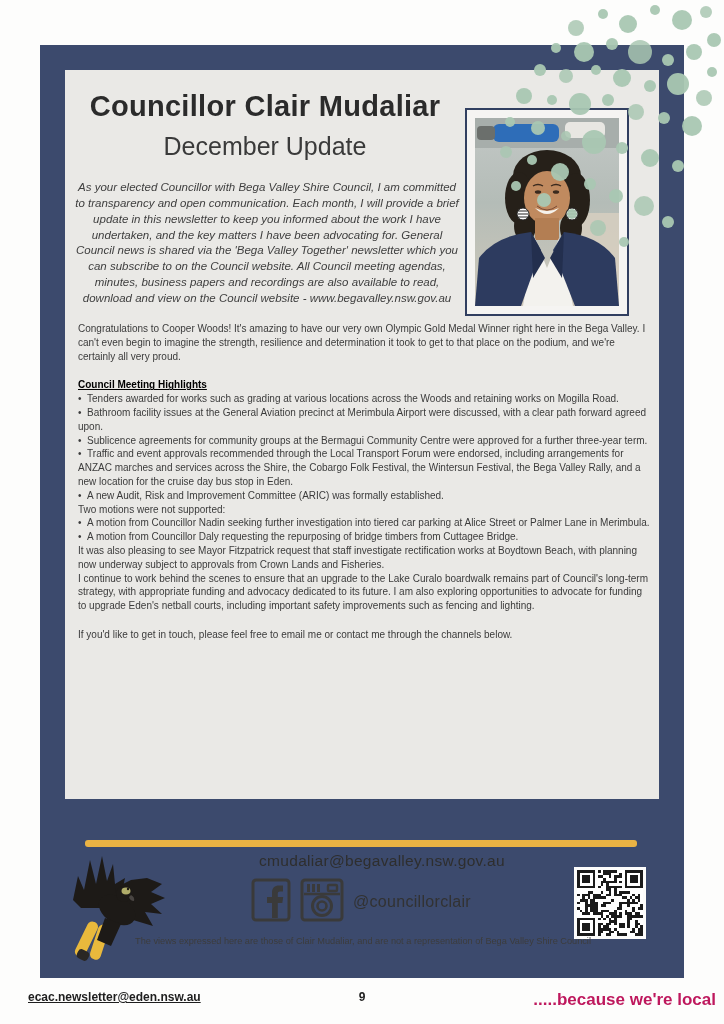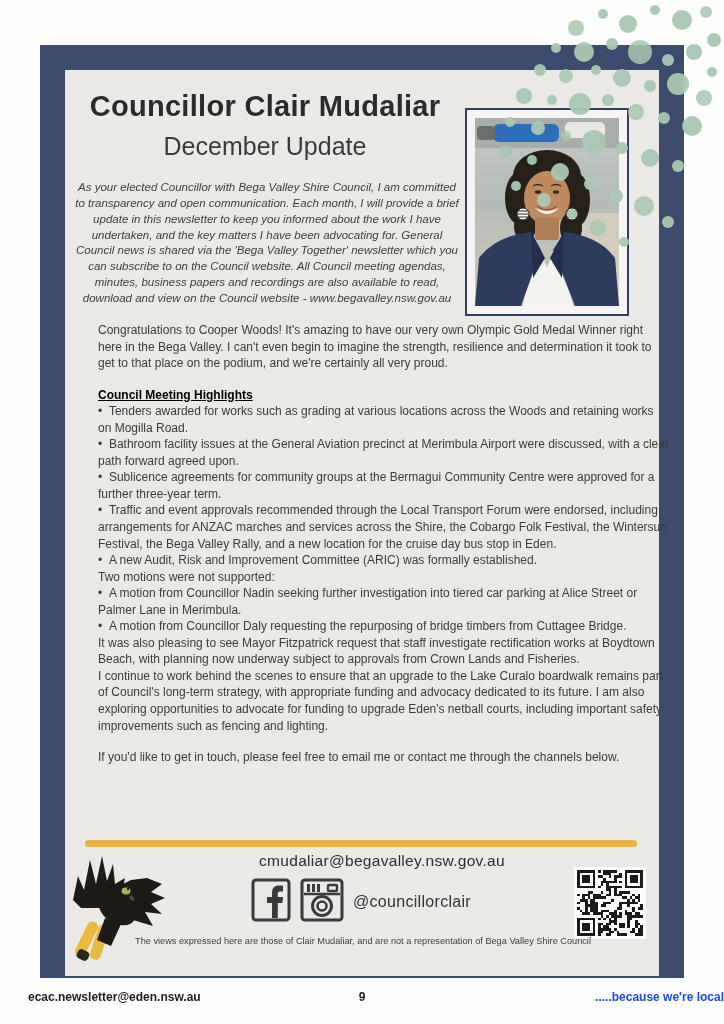--- a/index.html
+++ b/index.html
@@ -15,21 +15,21 @@
   
   .frame {
     position:absolute; left:40px; top:45px;
     width:644px; height:933px;
     box-sizing:border-box;
     background:#3c4a6d;
     padding:25px;
   }
   .content {
     position:relative;
-    width:594px; height:906px;
+    width:594px; height:729px;
     background:#eae9e6;
     overflow:visible;
   }
 
   
   .page-title {
     position:absolute; top:20px; left:-2px; width:404px;
     text-align:center;
     font-size:29px; font-weight:bold; letter-spacing:0.3px;
     color:#2b2b2b; white-space:nowrap;
@@ -58,21 +58,21 @@
   
   .dots-overlay {
     position:absolute; left:460px; top:0;
     width:264px; height:255px;
     pointer-events:none;
   }
 
   
   .body-copy {
     position:absolute; top:252px; left:13px; width:572px;
-    font-size:12px; line-height:1.38; color:#3b3b3b;margin-left:20px;
+    font-size:10px; line-height:1.38; color:#3b3b3b;
   }
   .body-copy p { margin:0; }
   .body-copy p.gap { margin-top:15px; }
   .body-copy .sec-heading {
     font-weight:bold; text-decoration:underline; color:#000000;
     margin-top:15px;
   }
   .body-copy p.bullet::before { content:"\2022\00a0\00a0"; }
 
   
@@ -95,23 +95,23 @@
     width:72px; height:72px; background:#fcfcfb;
     display:flex; align-items:center; justify-content:center;
   }
   .bird-box { position:absolute; left:2px; top:784px; width:106px; height:112px; }
   .disclaimer {
     position:absolute; top:866px; left:38px; width:520px;
     text-align:center; font-size:9.2px; color:#3c3c3c; white-space:nowrap;
   }
 
   
-  .pf-left  { position:absolute; left:28px;  top:990px; font-size:12px; font-weight:600; color:#1e1e1e; }
+  .pf-left  { position:absolute; left:28px;  top:990px; font-size:12px; font-weight:600; color:#1e1e1e;text-decoration:underline; }
   .pf-num   { position:absolute; left:0; width:724px; text-align:center; top:990px; font-size:12px; font-weight:600; color:#1e1e1e; }
-  .pf-right { position:absolute; right:0; top:990px; font-size:12px; font-weight:600; color:#1d4ed8; }
+  .pf-right { position:absolute; right:8px; top:990px; font-size:17px; font-weight:600; color:#be185d; }
 </style>
 </head>
 <body>
 
 <div class="sheet">
 
   <div class="frame">
     <div class="content">
 
       <div class="page-title">Councillor Clair Mudaliar</div>

